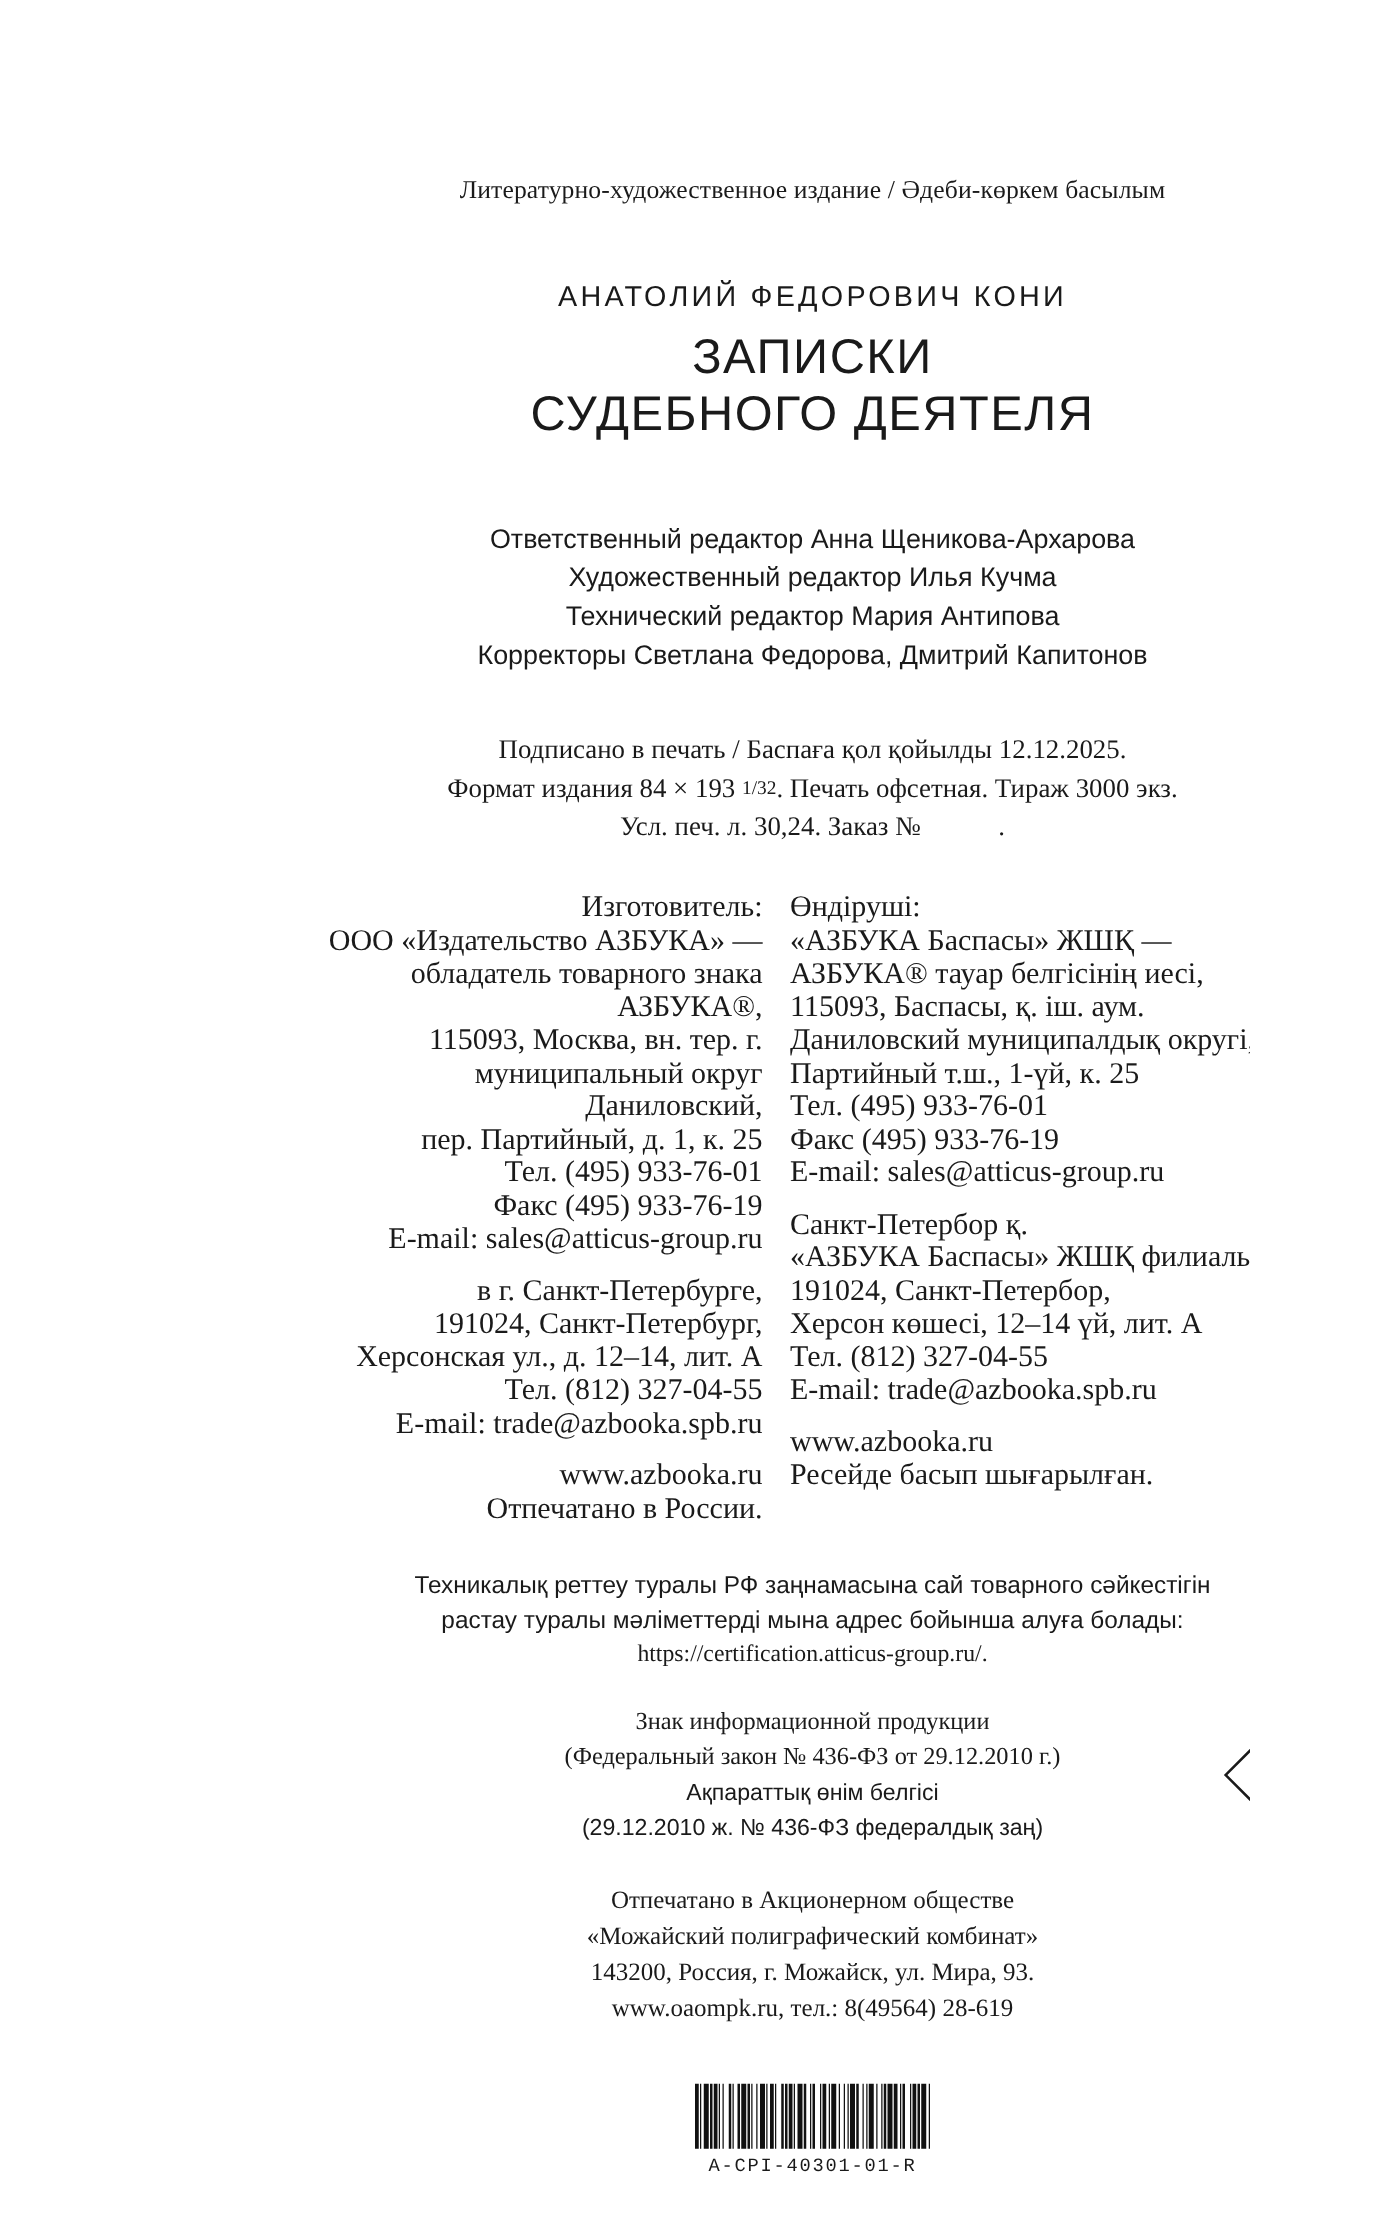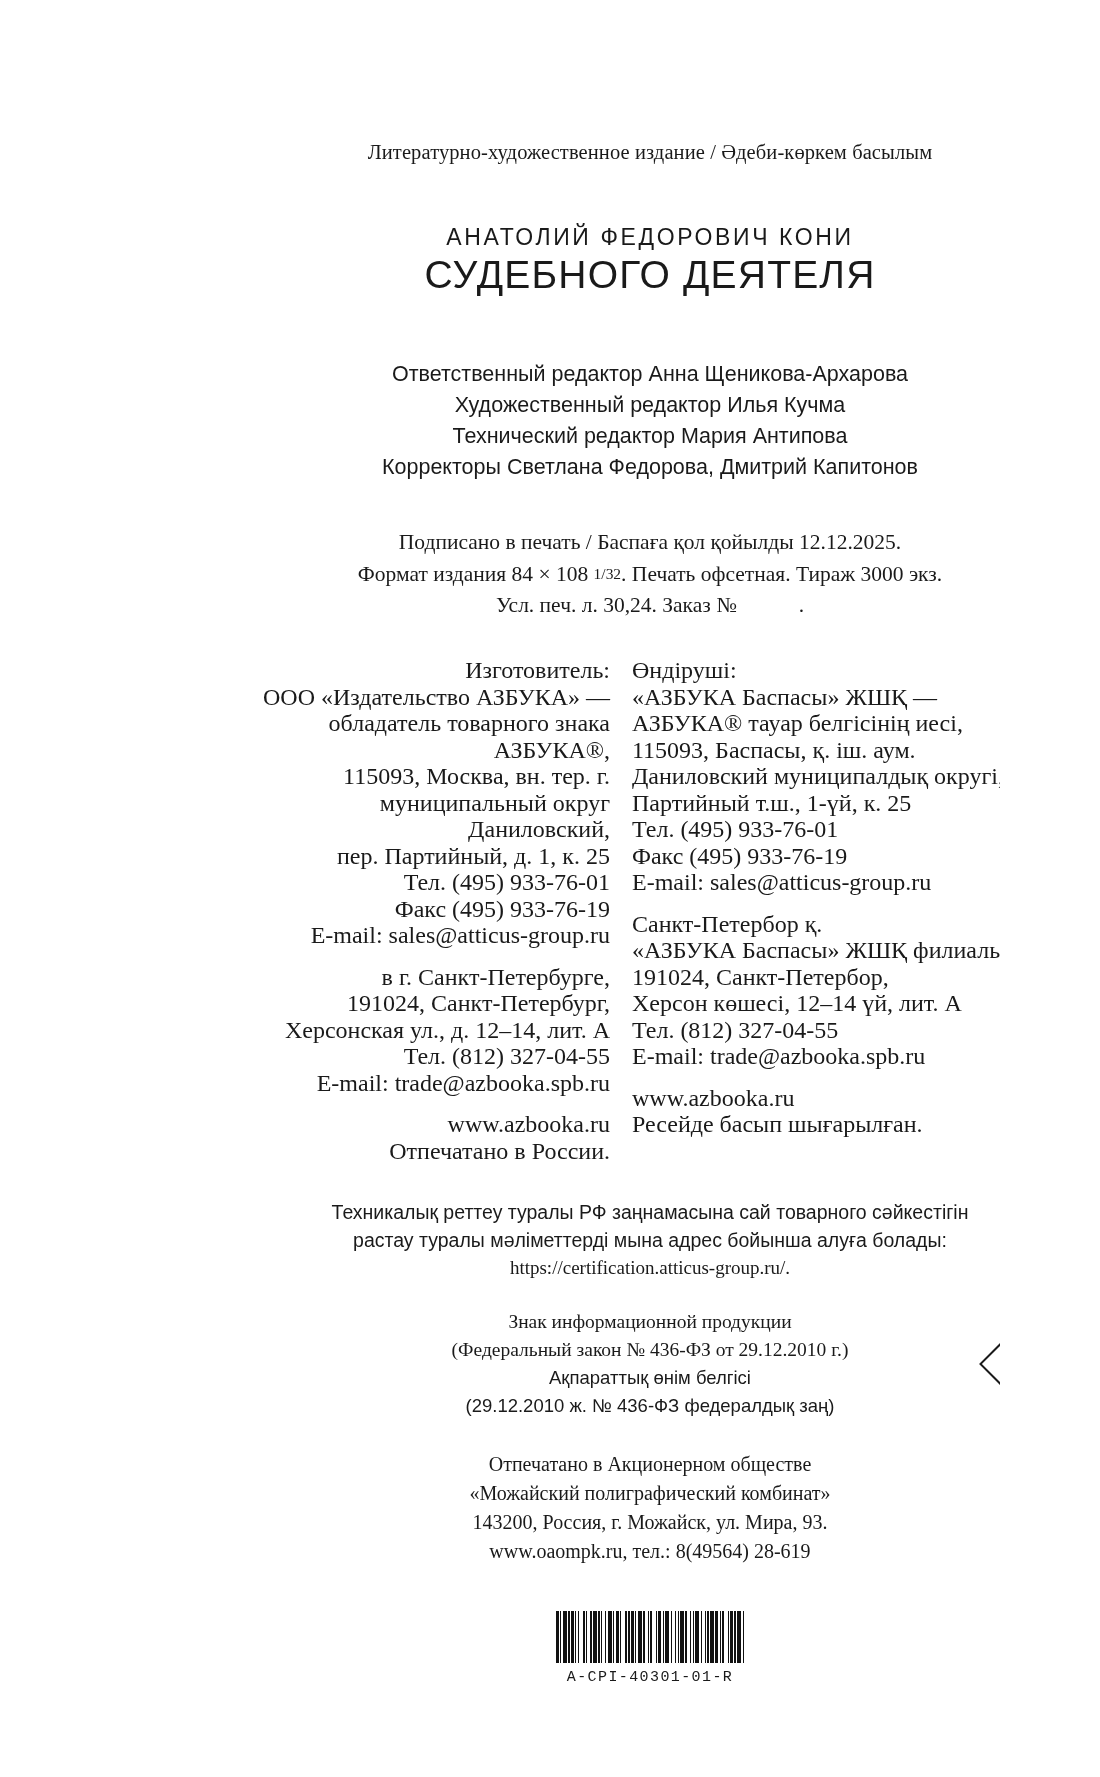--- a/index.html
+++ b/index.html
@@ -185,33 +185,34 @@
 </style>
 </head>
 <body>
 
 <div class="page">
   <div class="content">
 
     <div class="edition-line">Литературно-художественное издание / Әдеби-көркем басылым</div>
 
     <div class="author">АНАТОЛИЙ ФЕДОРОВИЧ КОНИ</div>
+    <div class="title-1">ЗАПИСКИ</div>
     <div class="title-2">СУДЕБНОГО ДЕЯТЕЛЯ</div>
 
     <div class="credits">
       <div>Ответственный редактор Анна Щеникова-Архарова</div>
       <div>Художественный редактор Илья Кучма</div>
       <div>Технический редактор Мария Антипова</div>
       <div>Корректоры Светлана Федорова, Дмитрий Капитонов</div>
     </div>
 
     <div class="imprint">
       <div>Подписано в печать / Баспаға қол қойылды 12.12.2025.</div>
       <div>
-        <span>Формат издания 84 × 108 </span><span class="frac">1/32</span><span>. Печать офсетная. Тираж 3000 экз.</span>
+        <span>Формат издания 84 × 193 </span><span class="frac">1/32</span><span>. Печать офсетная. Тираж 3000 экз.</span>
       </div>
       <div>
         <span>Усл. печ. л. 30,24. Заказ №</span><span class="order-gap"></span><span>.</span>
       </div>
     </div>
 
     <div class="two-col">
 
       <div class="col-left">
         <div class="blk">

